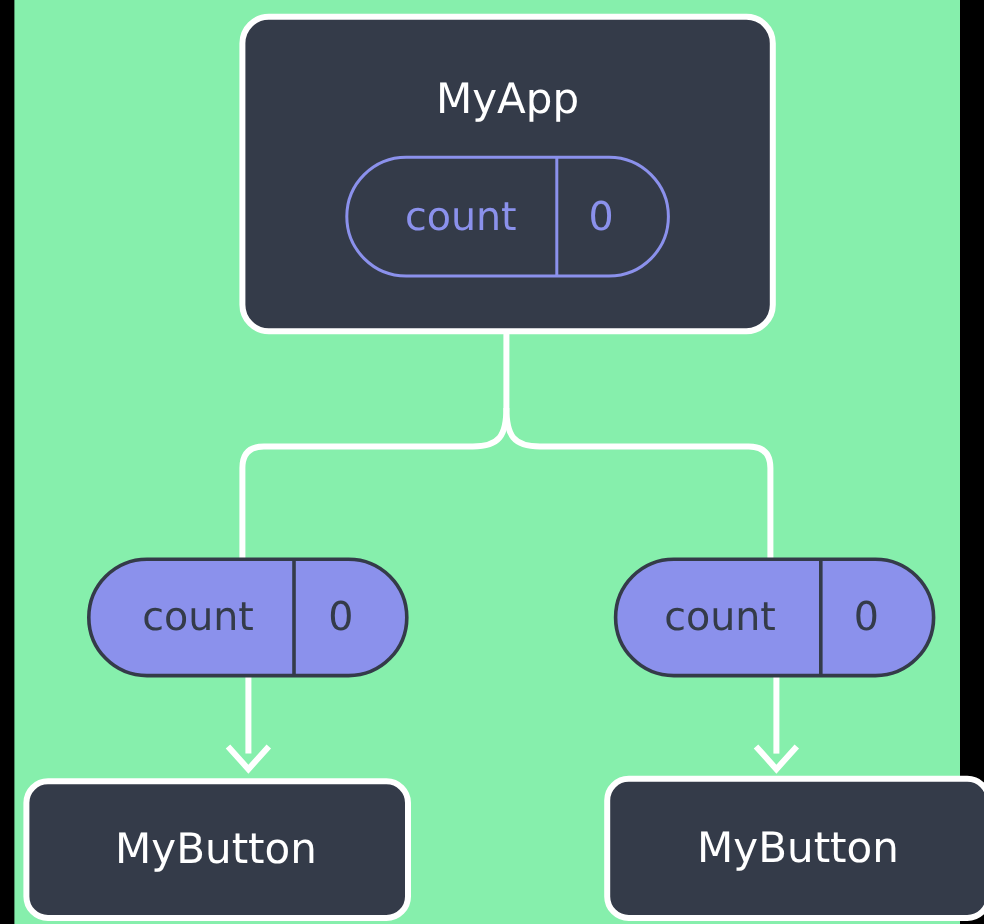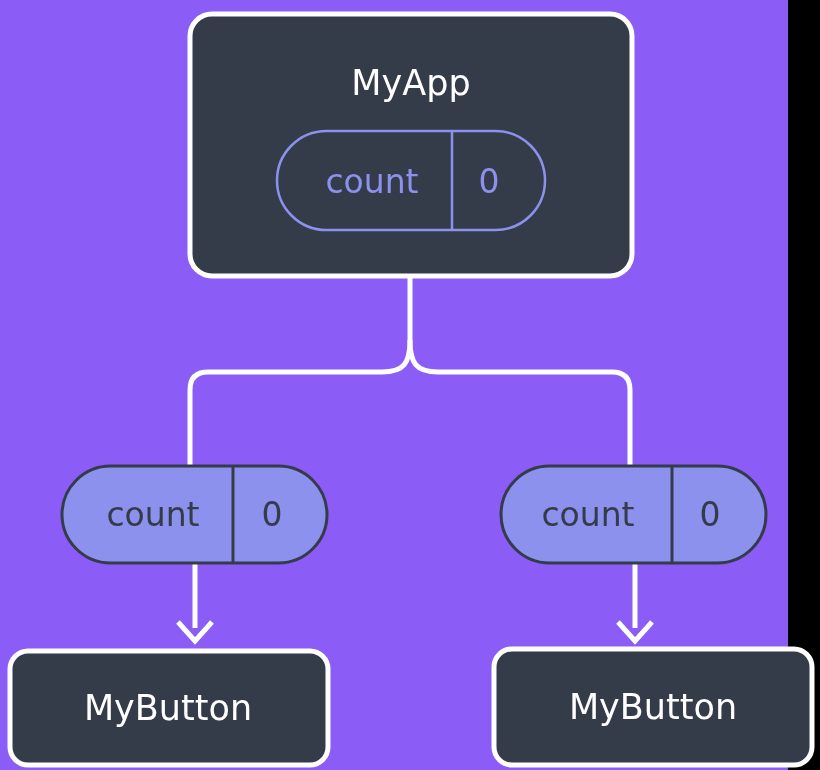--- a/index.html
+++ b/index.html
@@ -10,21 +10,22 @@
   body {
     width: 820px;
     height: 770px;
     overflow: hidden;
     font-family: "DejaVu Sans", sans-serif;
   }
   #diagram-root {
     position: relative;
     width: 788px;
     height: 770px;
-    background: #8b5cf6;
+    background: #86efac;
+    margin-left: 12px;
   }
   svg#diagram-canvas {
     position: absolute;
     top: 0;
     left: 0;
     width: 820px;
     height: 770px;
     display: block;
   }
   .node-label {

